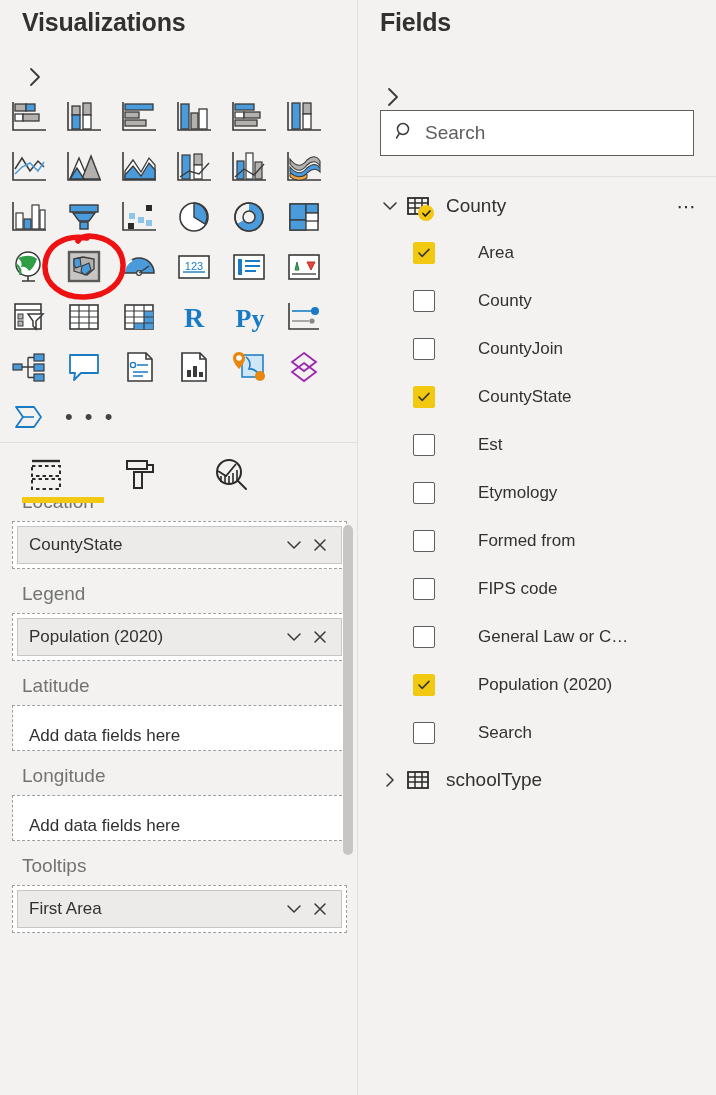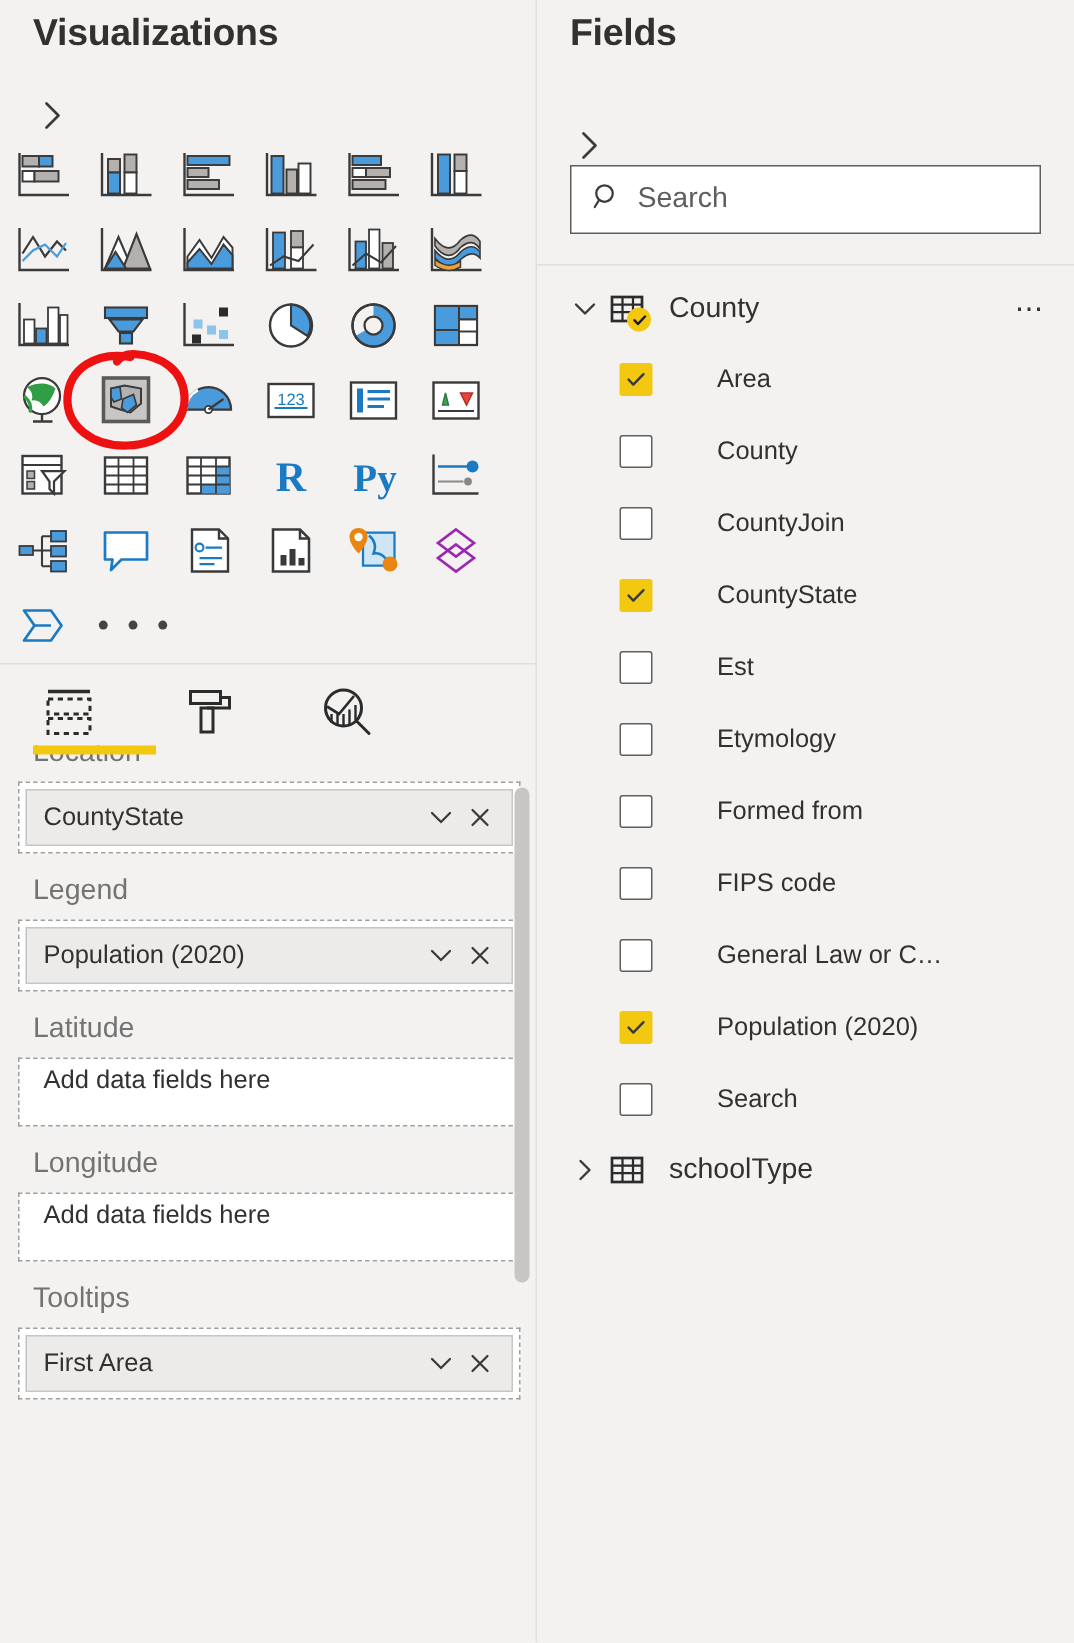--- a/index.html
+++ b/index.html
@@ -86,21 +86,21 @@
     position: absolute; left: 10px; top: 0px;
     width: 82px; height: 12px; background: #f2c811; z-index: 2;
   }
   .well-box {
     border: 1px dashed #a19f9d;
     background: #ffffff;
     min-height: 46px;
     display: flex; align-items: center;
     padding: 4px;
   }
-  .well-box.empty { align-items: flex-start; }
+  .well-box.empty { align-items: flex-end; }
   .well-placeholder {
     font-size: 17px; color: #323130; padding-left: 12px;
   }
   .well-chip {
     flex: 1;
     background: #edebe9;
     border: 1px solid #c8c6c4;
     height: 38px;
     display: flex; align-items: center;
     padding: 0 8px 0 11px;

